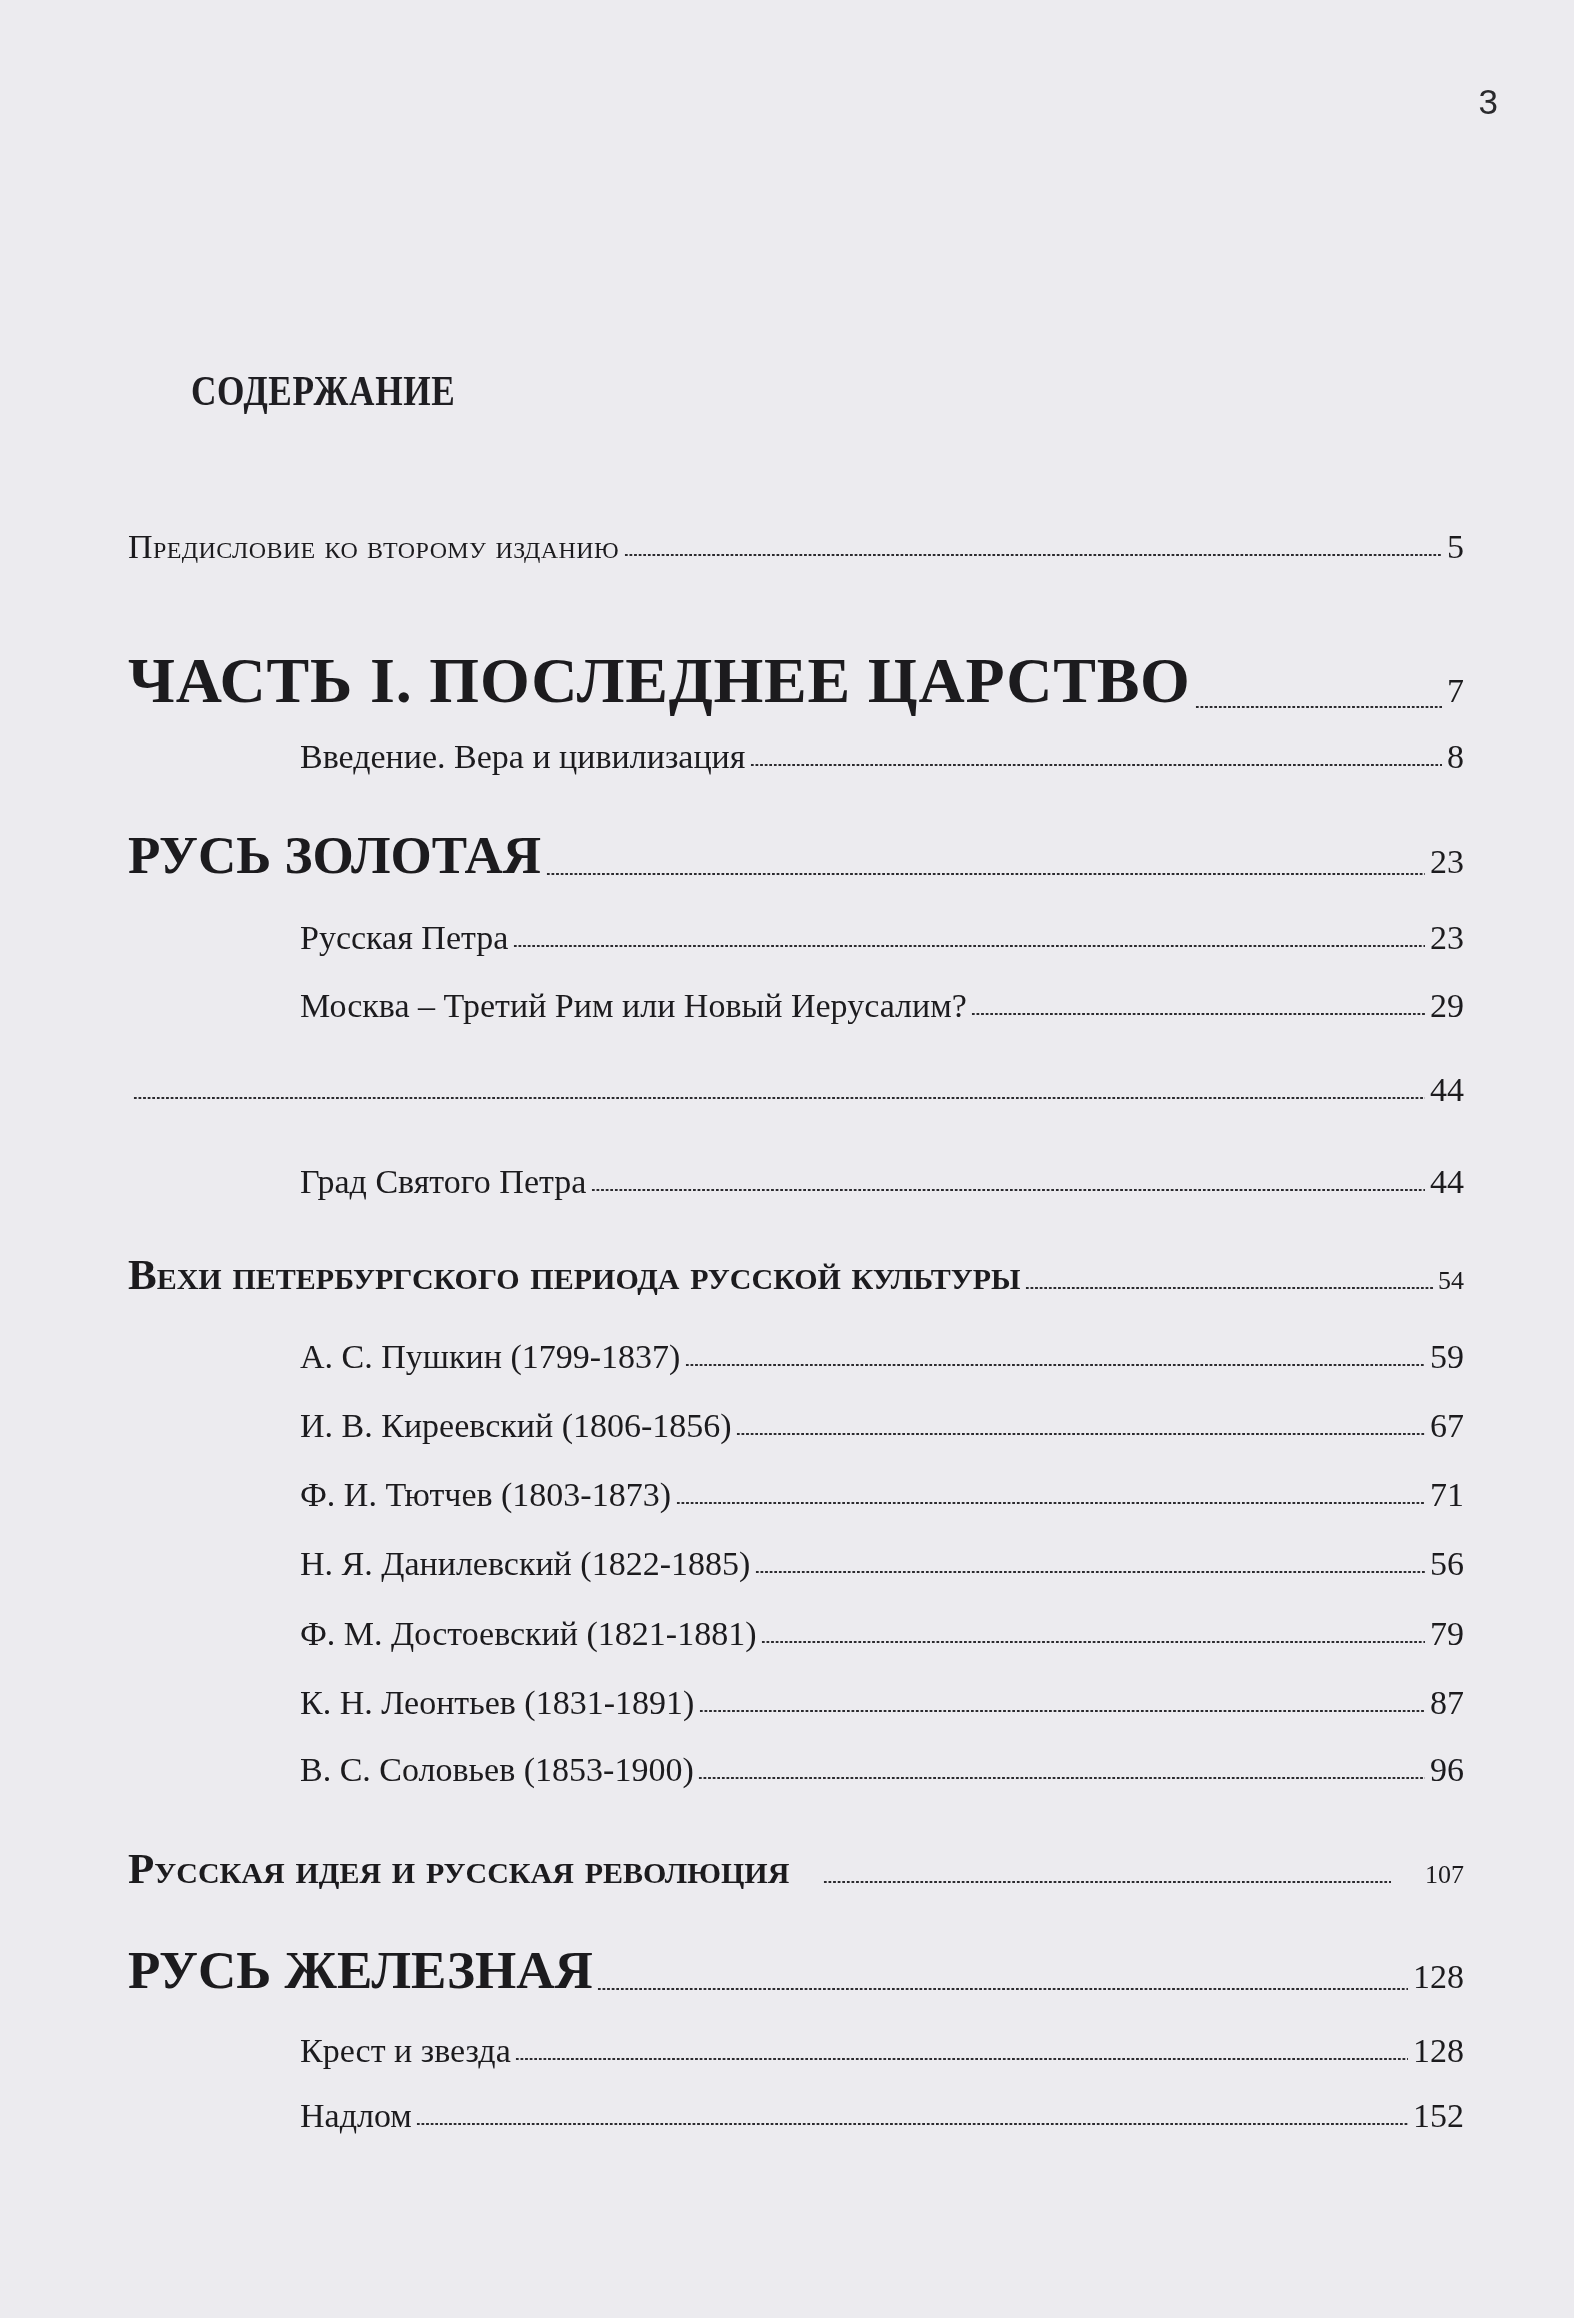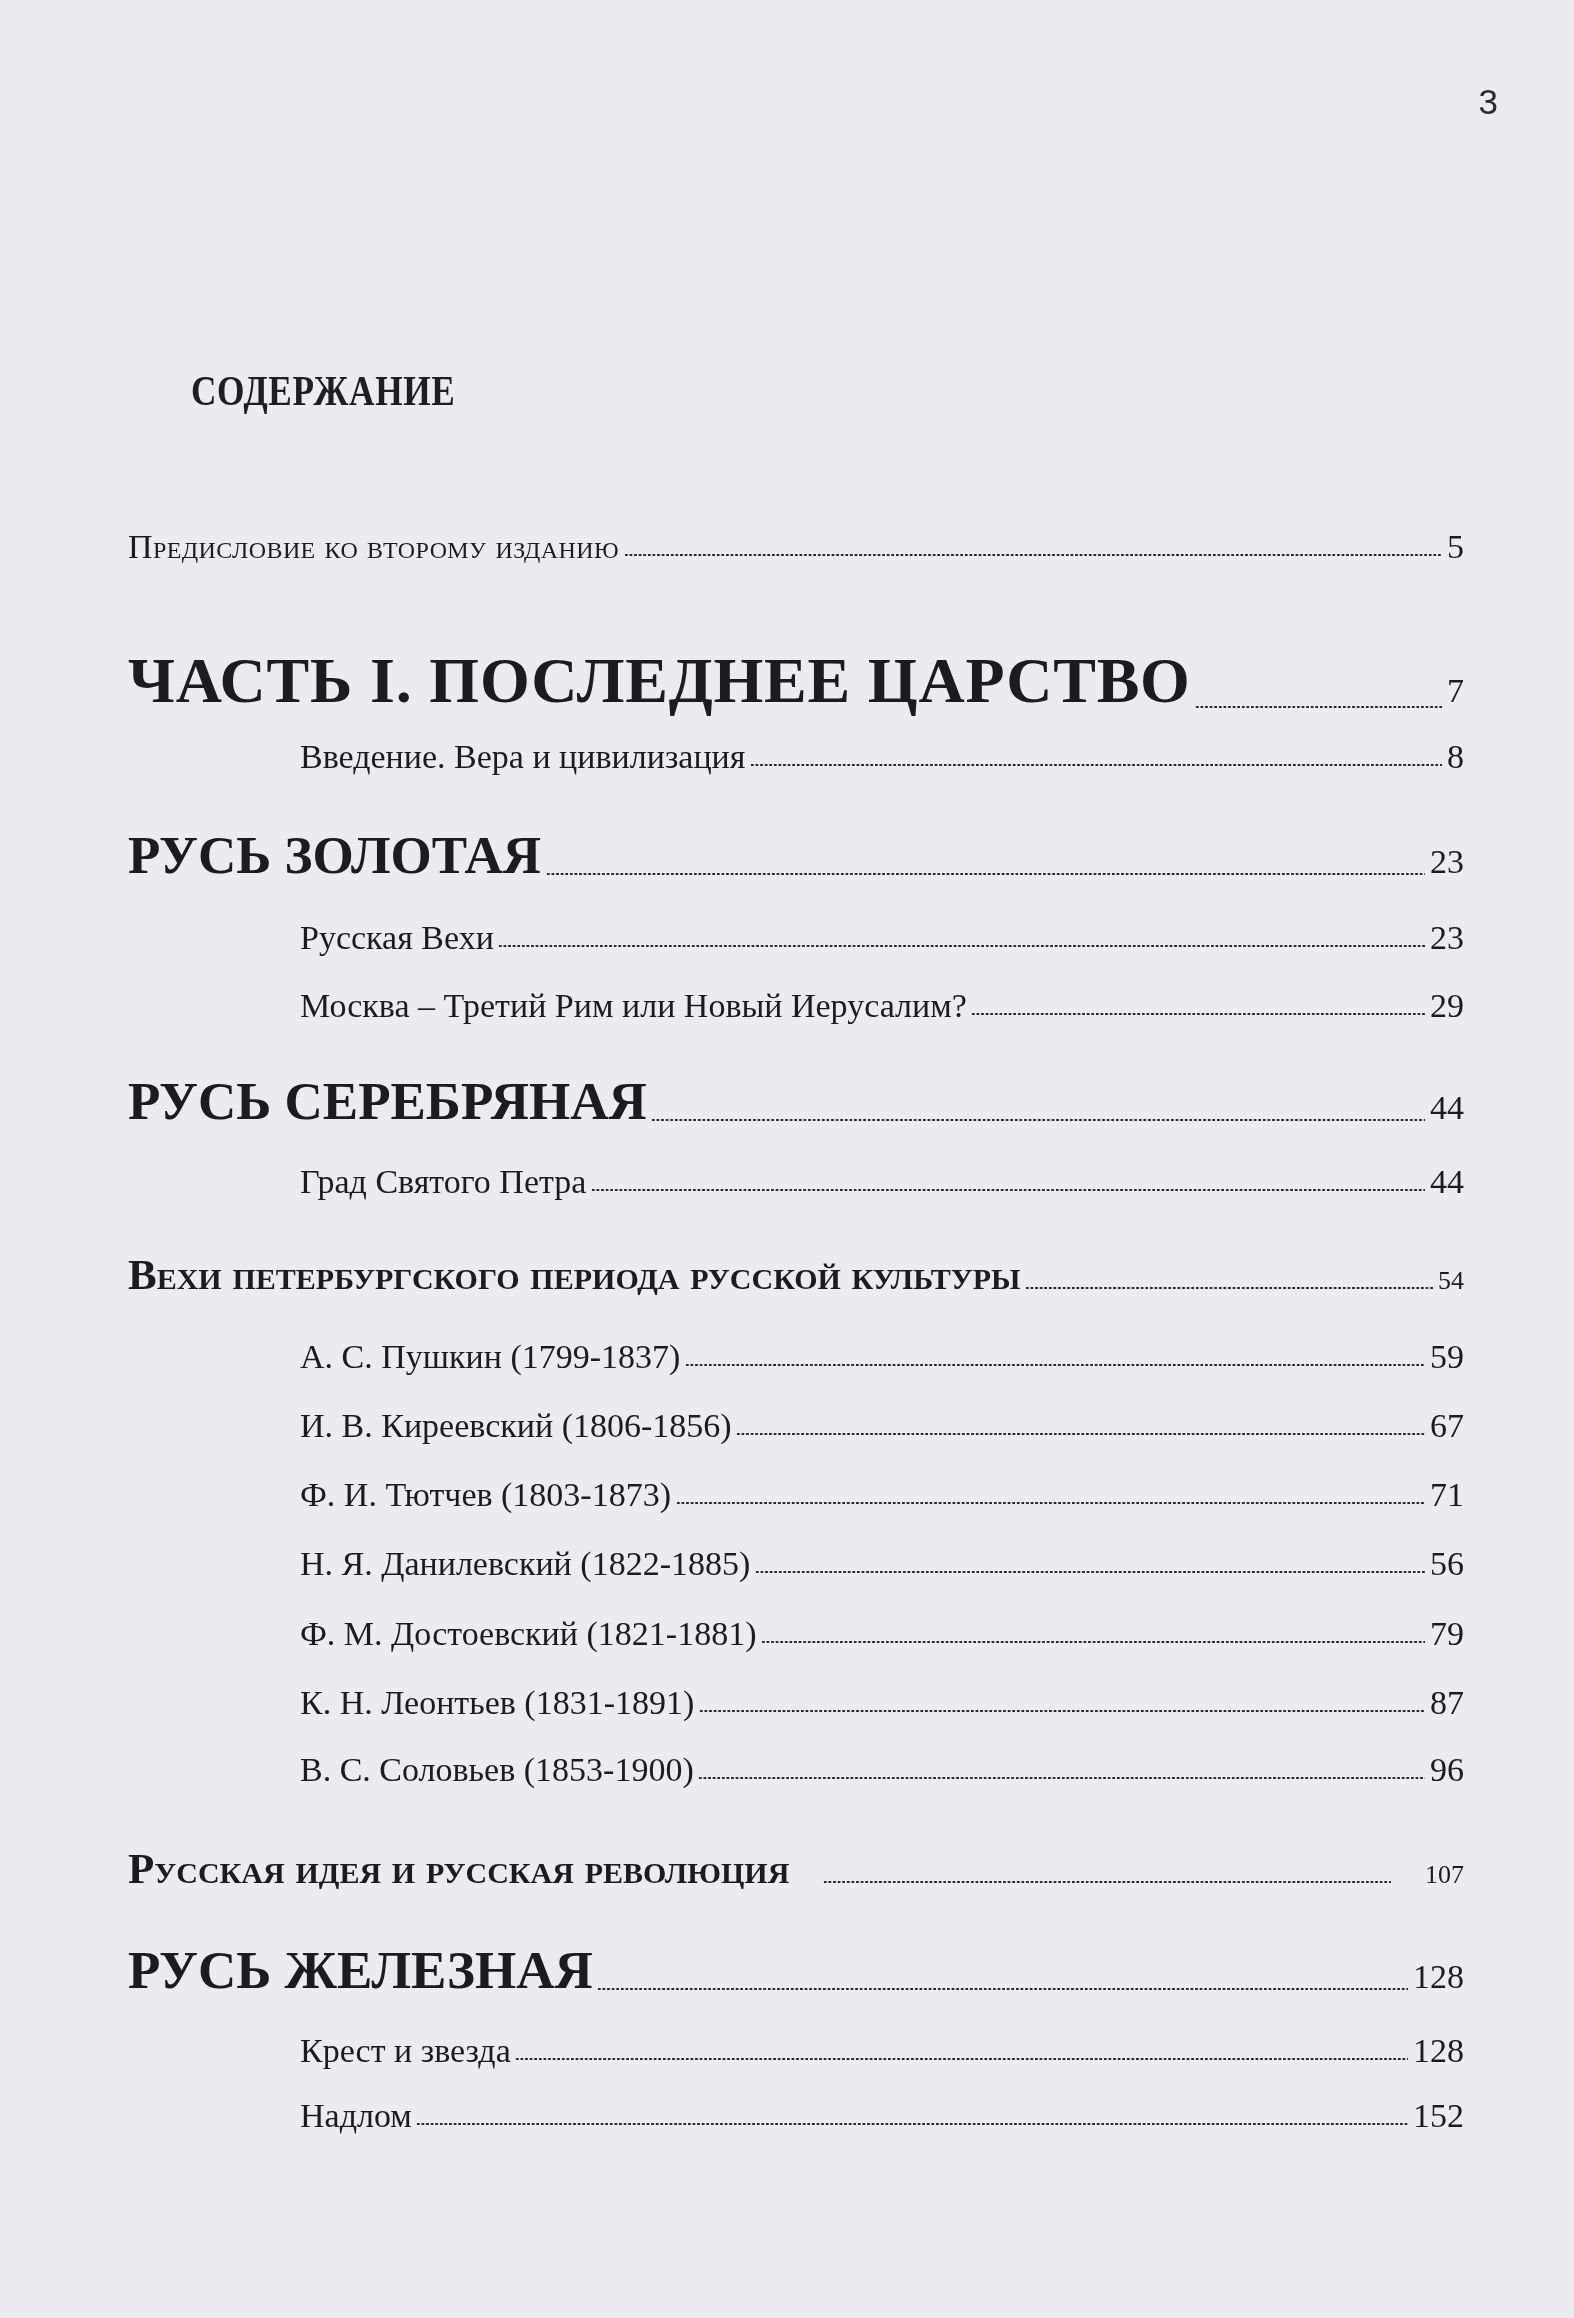--- a/index.html
+++ b/index.html
@@ -124,33 +124,32 @@
     <span class="page">8</span>
   </div>
 
   <div class="row lvl-section" style="top:825px;">
     <span class="label">РУСЬ ЗОЛОТАЯ</span>
     <span class="leader"></span>
     <span class="page">23</span>
   </div>
 
   <div class="row lvl-sub" style="top:919px;">
-    <span class="label">Русская Вехи</span>
+    <span class="label">Русская Петра</span>
     <span class="leader"></span>
     <span class="page">23</span>
   </div>
 
   <div class="row lvl-sub" style="top:987px;">
     <span class="label">Москва – Третий Рим или Новый Иерусалим?</span>
     <span class="leader"></span>
     <span class="page">29</span>
   </div>
 
   <div class="row lvl-section" style="top:1071px;">
-    <span class="label">РУСЬ СЕРЕБРЯНАЯ</span>
     <span class="leader"></span>
     <span class="page">44</span>
   </div>
 
   <div class="row lvl-sub" style="top:1163px;align-items:center;">
     <span class="label">Град Святого Петра</span>
     <span class="leader"></span>
     <span class="page">44</span>
   </div>
 

